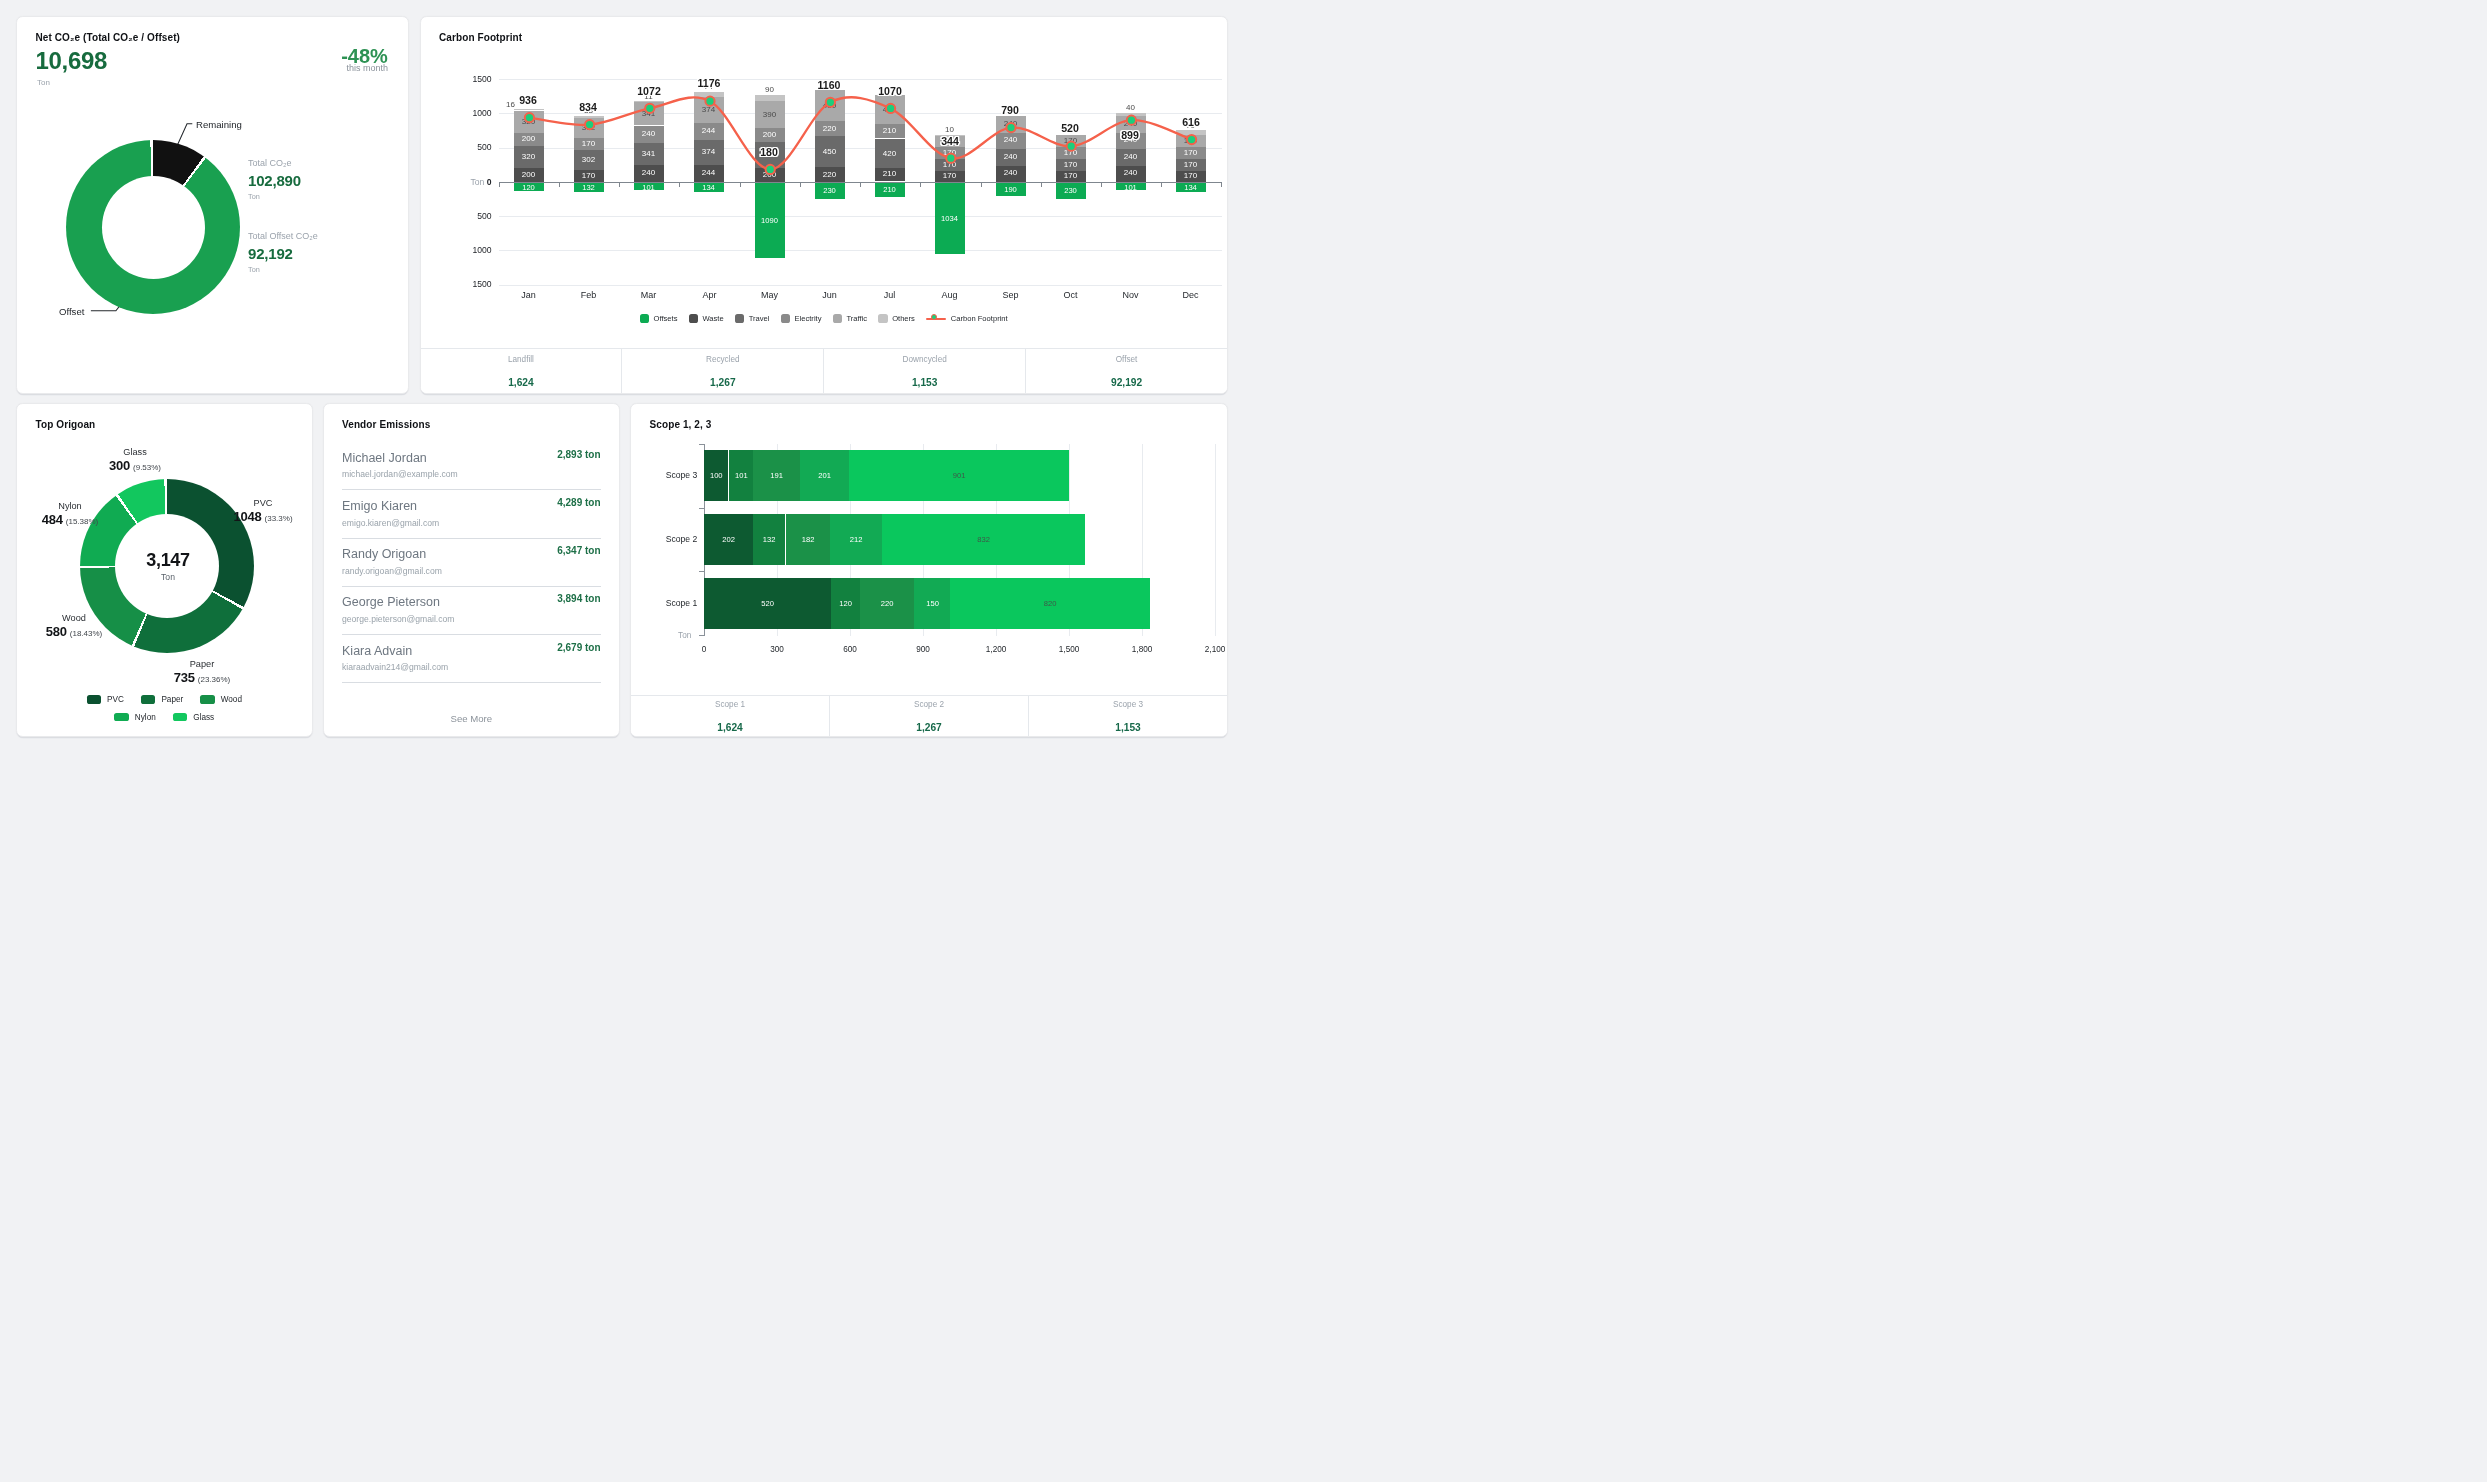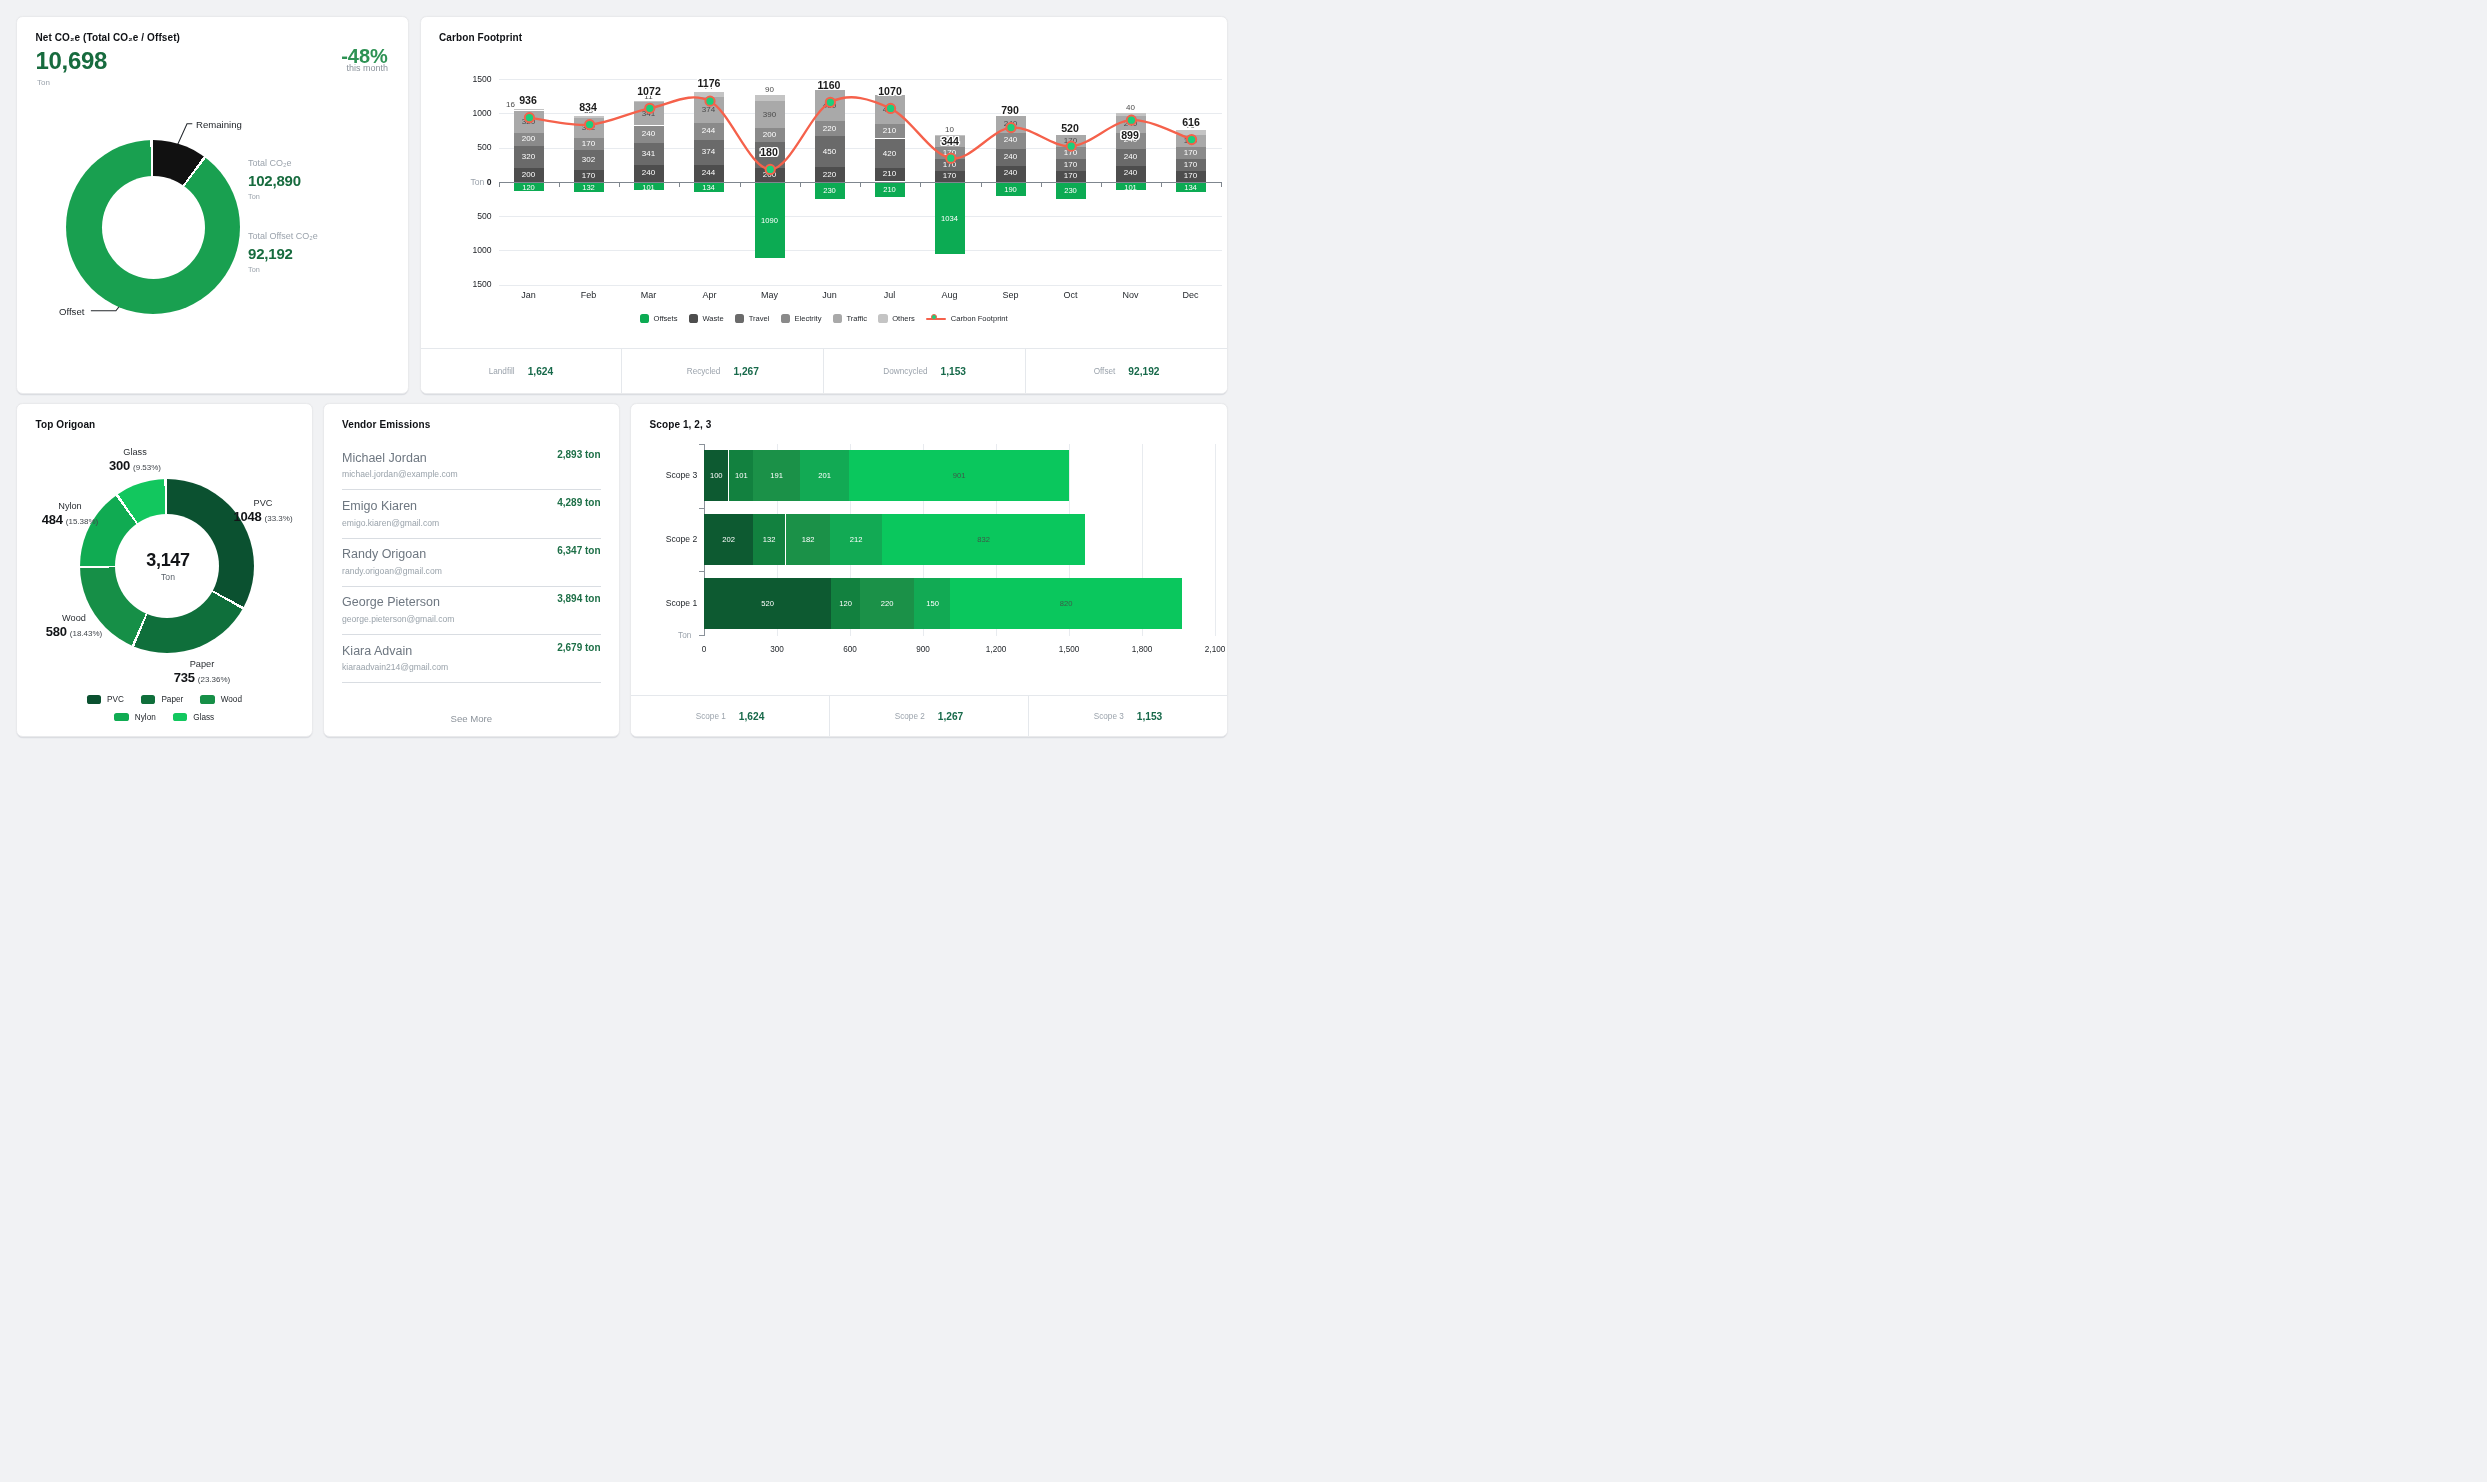--- a/index.html
+++ b/index.html
@@ -27,21 +27,21 @@
   .dc-value { font-size:18px; font-weight:800; color:#121417; letter-spacing:-0.3px; }
   .dc-unit  { font-size:8.6px; color:#5A626B; margin-top:1.3px; }
   .callout { position:absolute; font-size:9.6px; color:#24282D; }
   .net-total-label { font-size:9px; color:#9BA3AC; }
   .net-total-value { font-size:15px; font-weight:800; color:#176B3E; margin-top:4px; letter-spacing:-0.2px; }
   .net-total-unit  { font-size:7.3px; color:#9BA3AC; margin-top:2.6px; }
   .net-block { position:absolute; left:231px; }
 
   
   .stat-footer { position:absolute; left:0; right:0; bottom:0; display:flex; border-top:0.7px solid #E5E8EC; background:#fff; }
-  .stat-cell { flex:1; display:flex; flex-direction:row; align-items:center; justify-content:center; gap:13px; }
+  .stat-cell { flex:1; display:flex; flex-direction:column; align-items:center; justify-content:center; gap:13px; }
   .stat-cell + .stat-cell { border-left:0.7px solid #E5E8EC; }
   .stat-label { font-size:8.2px; color:#9BA3AC; }
   .stat-value { font-size:10.2px; font-weight:800; color:#17694A; }
 
   
   #cf-chart { position:absolute; inset:0; }
   .grid-h { position:absolute; height:0.7px; background:#E8EBEF; }
   .axis-h { position:absolute; height:1.3px; background:#7F868E; }
   .ytick  { position:absolute; width:47px; text-align:right; font-size:8.6px; color:#23262B; }
   .ytick .u { color:#9BA3AC; }
@@ -542,21 +542,21 @@
           </div>
           <div class="sc-seg" style="left: 200px; top: 174px; width: 29px; height: 51px; background: rgb(18, 129, 63);">
             <span style="color: rgb(255, 255, 255);">120</span>
           </div>
           <div class="sc-seg" style="left: 229px; top: 174px; width: 54px; height: 51px; background: rgb(27, 145, 72);">
             <span style="color: rgb(255, 255, 255);">220</span>
           </div>
           <div class="sc-seg" style="left: 283px; top: 174px; width: 37px; height: 51px; background: rgb(18, 170, 84);">
             <span style="color: rgb(255, 255, 255);">150</span>
           </div>
-          <div class="sc-seg" style="left: 319px; top: 174px; width: 232px; height: 51px; background: rgb(10, 199, 93);">
+          <div class="sc-seg" style="left: 319px; top: 174px; width: 200px; height: 51px; background: rgb(10, 199, 93);">
             <span style="color: rgb(62, 90, 73);">820</span>
           </div>
         </div>
       <div id="sc-footer" class="stat-footer" style="height: 41px;">
           <div class="stat-cell">
             <div class="stat-label">Scope 1</div>
             <div class="stat-value">1,624</div>
           </div>
           <div class="stat-cell">
             <div class="stat-label">Scope 2</div>

